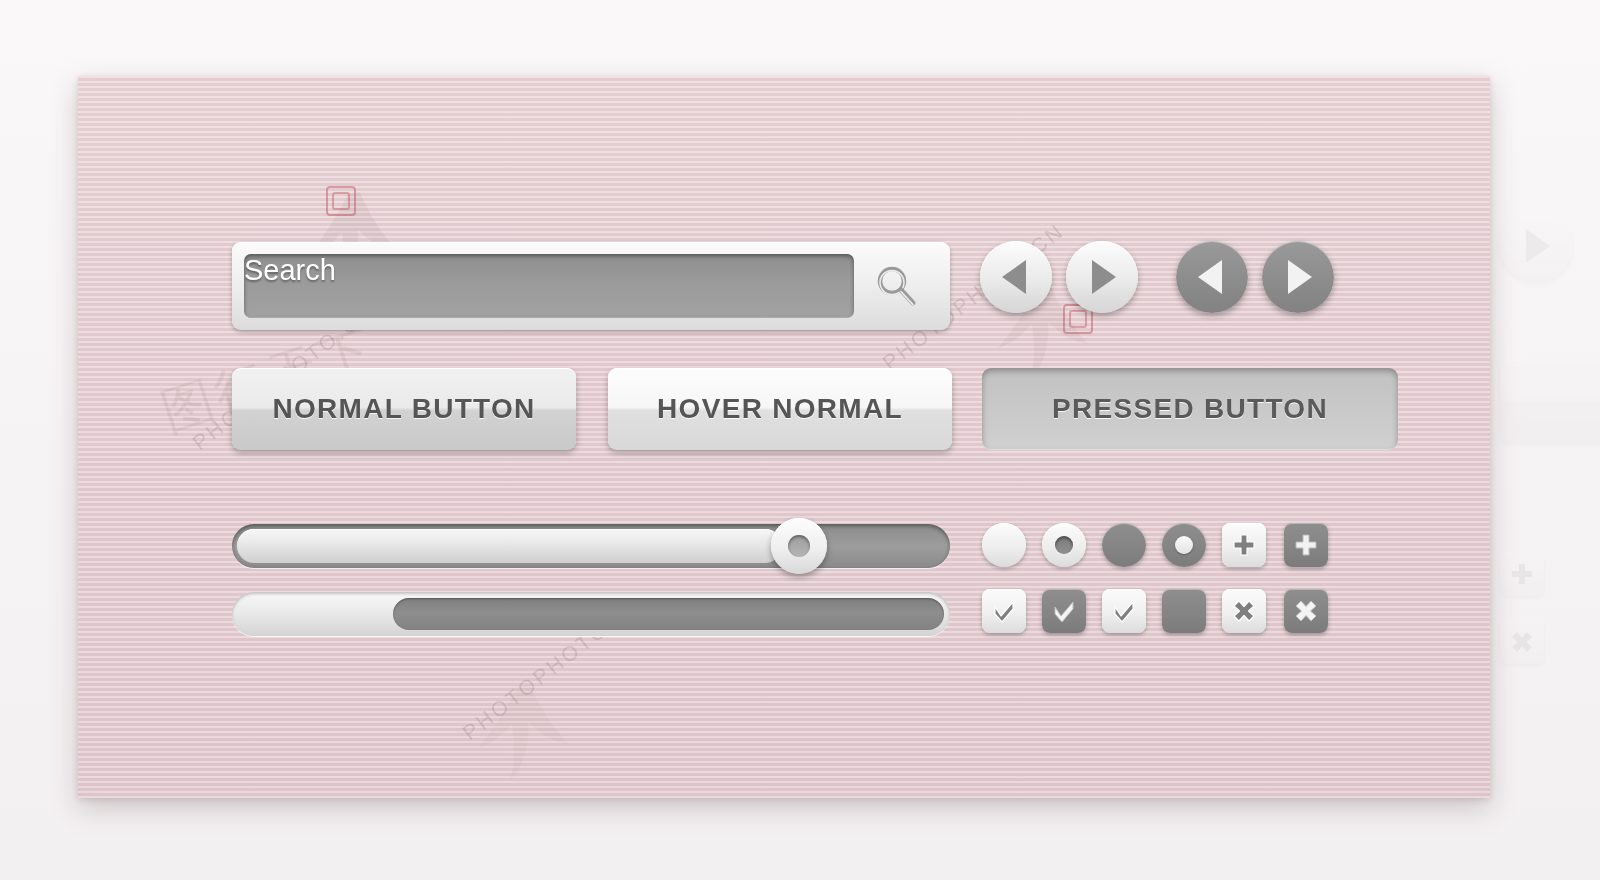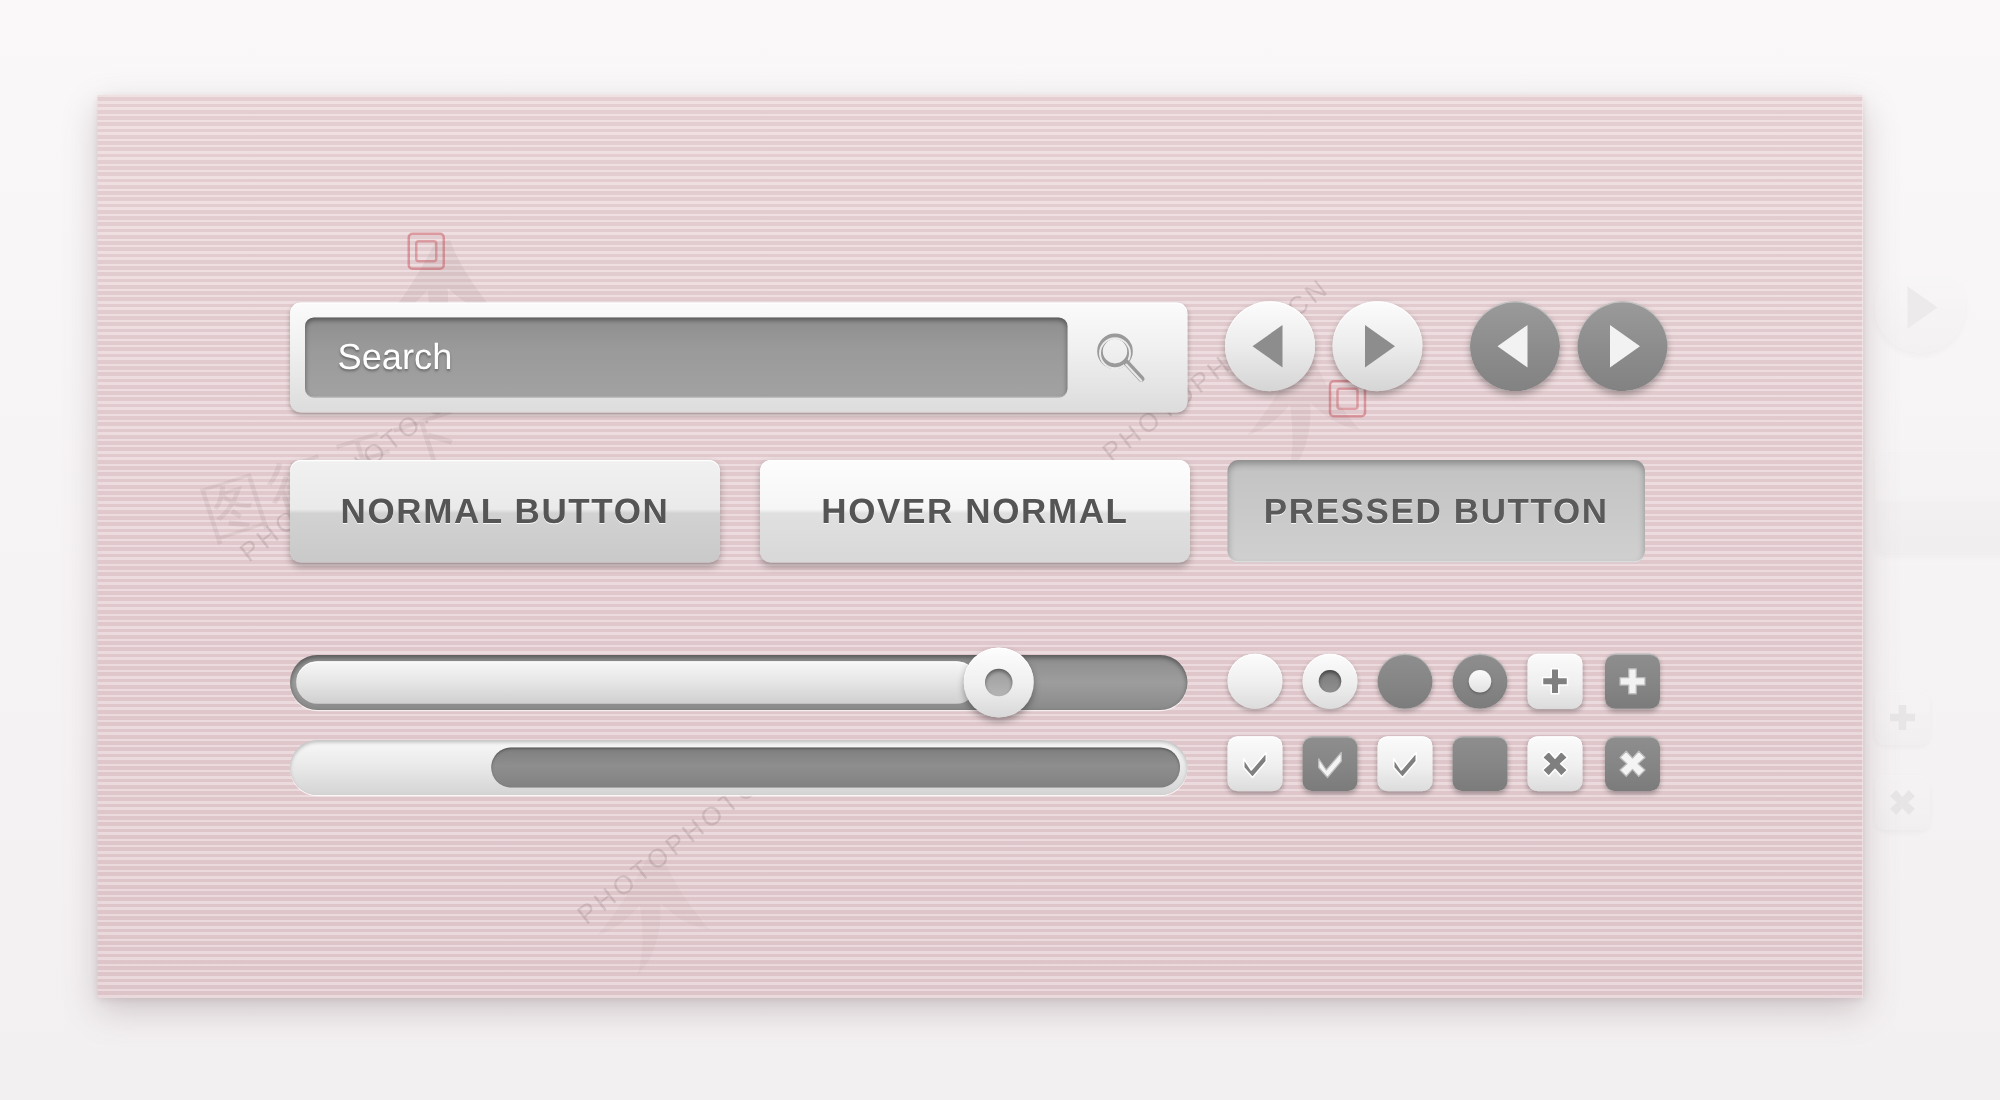--- a/index.html
+++ b/index.html
@@ -67,23 +67,22 @@
     box-sizing: border-box;
     padding: 11px 12px;
     display: flex; align-items: center;
   }
   #searchfield {
     flex: 0 0 auto;
     width: 610px; height: 64px;
     border-radius: 7px;
     background: linear-gradient(180deg,#8e8e8e 0%, #9a9a9a 40%, #a2a2a2 100%);
     box-shadow: inset 0 2px 4px rgba(0,0,0,0.42), inset 0 -1px 0 rgba(255,255,255,0.22);
-    display: flex; align-items: center;
-    box-sizing: border-box;
-    padding-left: 26px;
+    display: flex; 
+    box-sizing: border-box;
   }
   #search-placeholder {
     color: #ffffff;
     font-size: 29px;
     text-shadow: 0 2px 2px rgba(0,0,0,0.35);
   }
   #search-icon-wrap {
     flex: 1 1 auto;
     display: flex; align-items: center; justify-content: center;
   }
@@ -277,21 +276,21 @@
   <div class="circ circ-dark" style="left:1262px; top:241px;">
     <span class="tri tri-right tri-right-w"></span>
   </div>
 
   <div class="btn btn-normal" style="left:232px; top:368px; width:344px;">
     <span>NORMAL BUTTON</span>
   </div>
   <div class="btn btn-hover" style="left:608px; top:368px; width:344px;">
     <span>HOVER NORMAL</span>
   </div>
-  <div class="btn btn-pressed" style="left:982px; top:368px; width:334px;">
+  <div class="btn btn-pressed" style="left:982px; top:368px; width:416px;">
     <span>PRESSED BUTTON</span>
   </div>
 
   <div id="slider">
     <div id="slider-fill" style="width: 545px;"></div>
     <div id="slider-knob" style="left: 539px;"></div>
   </div>
 
   <div id="progress">
     <div id="progress-fill" style="margin-left: 155px; width: 551px;"></div>

